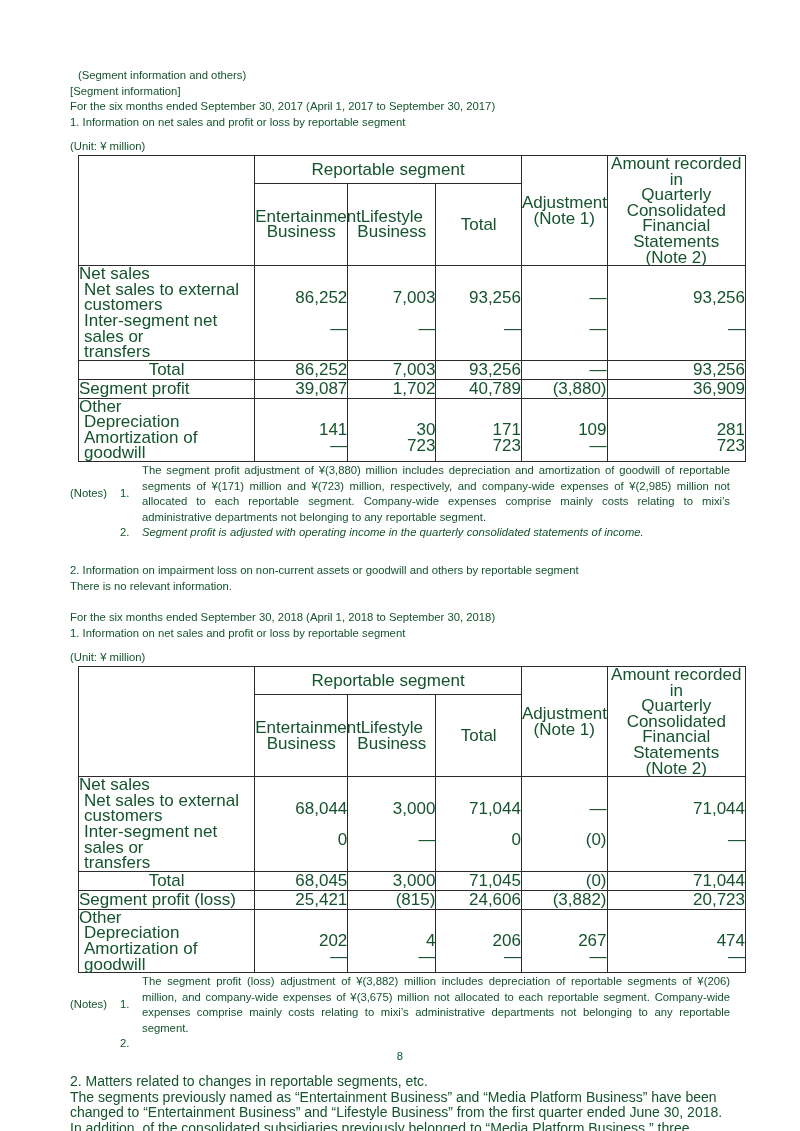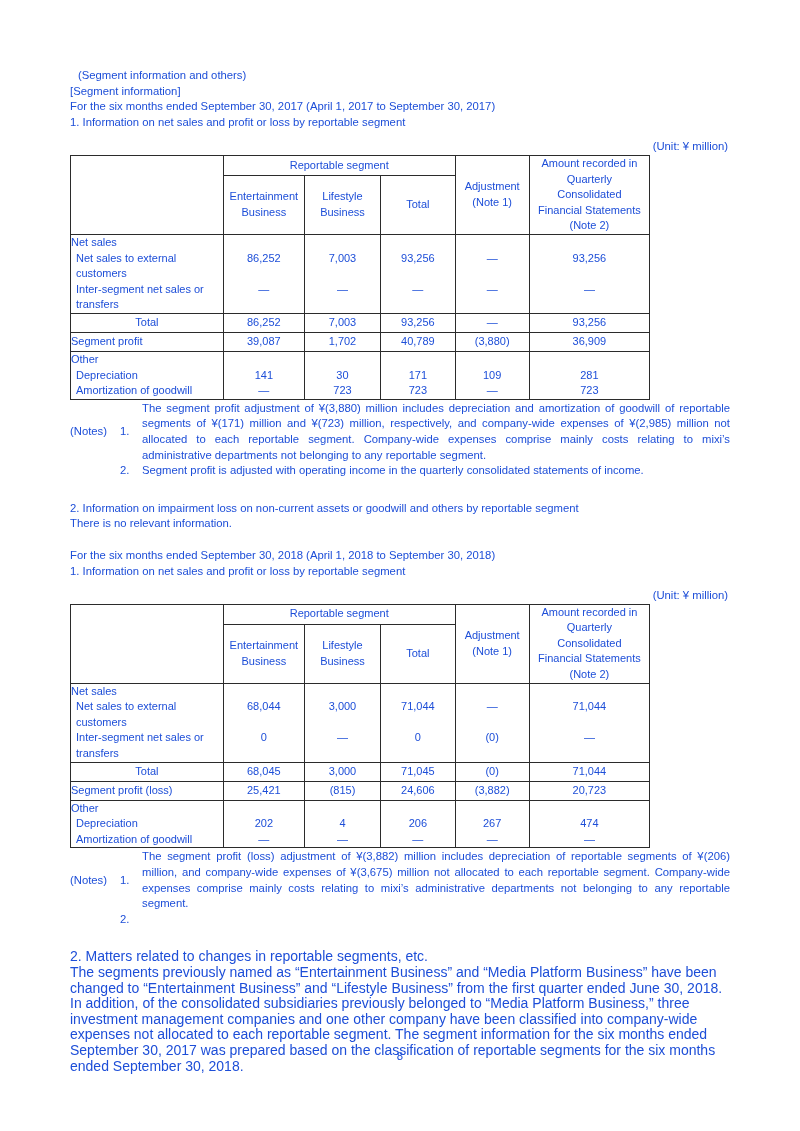--- a/index.html
+++ b/index.html
@@ -10,63 +10,64 @@
   body {
     font-family: "Liberation Sans", sans-serif;
   }
   .page {
     position: relative;
     width: 800px;
     height: 1131px;
     background: #ffffff;
     margin: 0 auto;
     box-sizing: border-box;
-    color: #1d4ed8;
+    color: #14532d;
     overflow: hidden;
   }
   .content {
     position: absolute;
     left: 70px;
     top: 68px;
     width: 660px;
   }
   .line {
     font-size: 11.3px;
     line-height: 15.6px;
     white-space: pre-wrap;
   }
   .indent-1 { padding-left: 8px; }
   .unit {
-    text-align: right;
+    text-align: left;
     font-size: 11.3px;
     line-height: 15.6px;
     padding-right: 2px;
     margin-top: 9px;
   }
   .spacer-md { height: 16px; }
   .spacer-lg { height: 22px; }
 
   table.seg {
     border-collapse: collapse;
-    width: 580px;
+    width: 668px;
+    margin-left: 8px;
     table-layout: fixed;
-    font-size: 11px;
+    font-size: 17px;
   }
   table.seg td {
     border: 1px solid #2b2b2b;
     padding: 0;
     vertical-align: middle;
     line-height: 15.6px;
   }
   td.lbl {
     text-align: left;
     padding-left: 5px;
   }
   td.num {
-    text-align: center;
+    text-align: right;
     padding-right: 6px;
   }
   td.ctr {
     text-align: center;
   }
   td.hd {
     text-align: center;
     padding: 2px 3px;
   }
   .c0 { width: 140px; }
@@ -104,20 +105,21 @@
     width: 22px;
     flex: 0 0 22px;
   }
   .notes-body {
     flex: 1 1 auto;
     text-align: justify;
     text-justify: inter-word;
   }
   .notes-body.nojust {
     text-align: left;
+    font-style: italic;
   }
   .para {
     font-size: 14px;
     line-height: 15.6px;
     text-align: left;
   }
   .pagenum {
     position: absolute;
     left: 0;
     right: 0;

